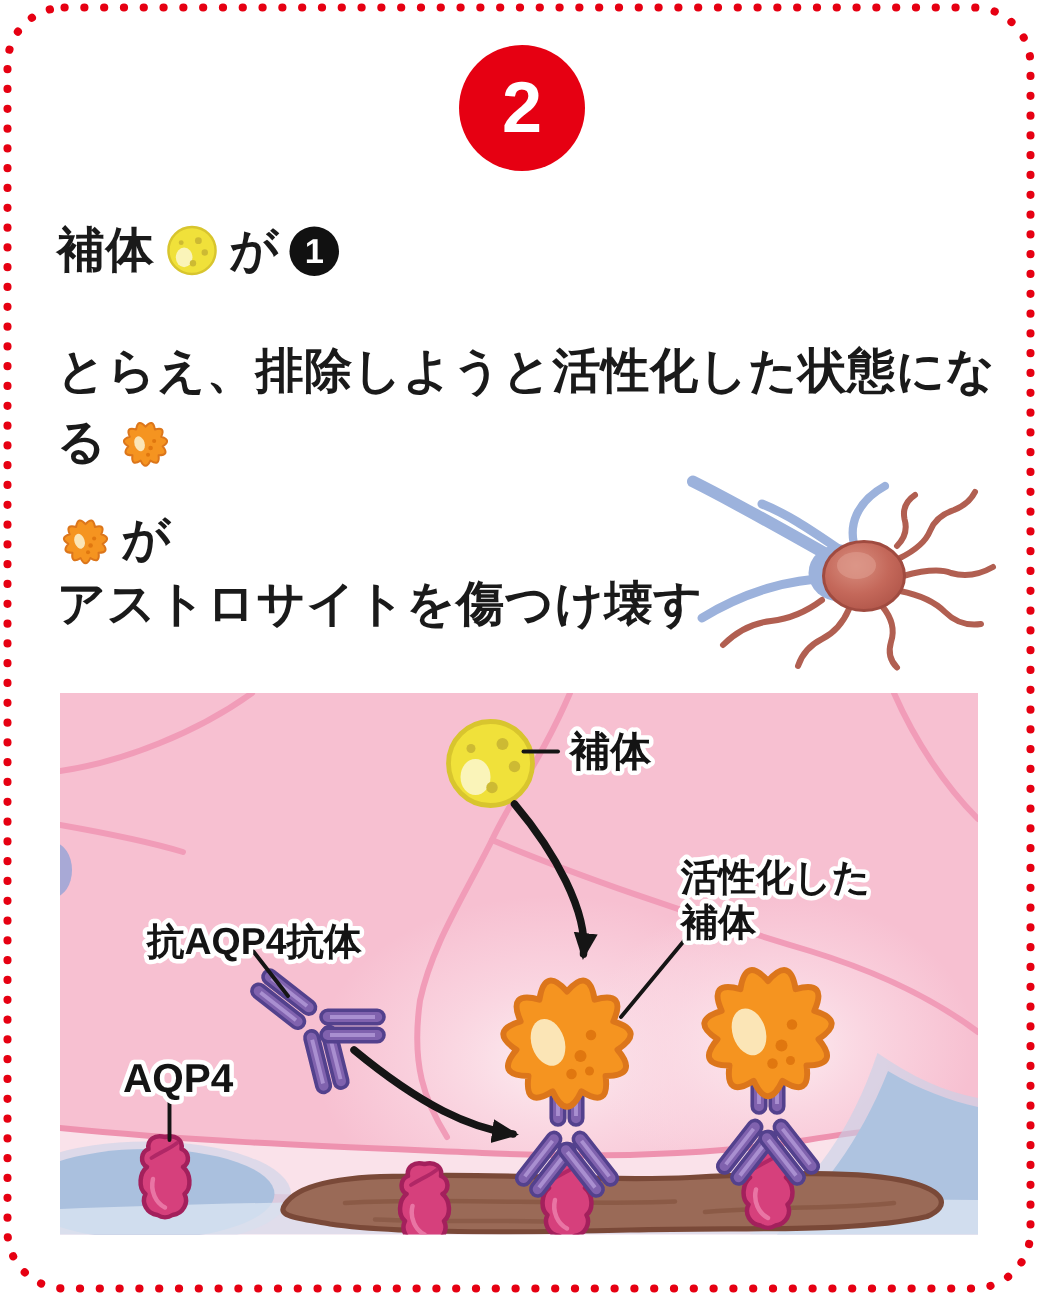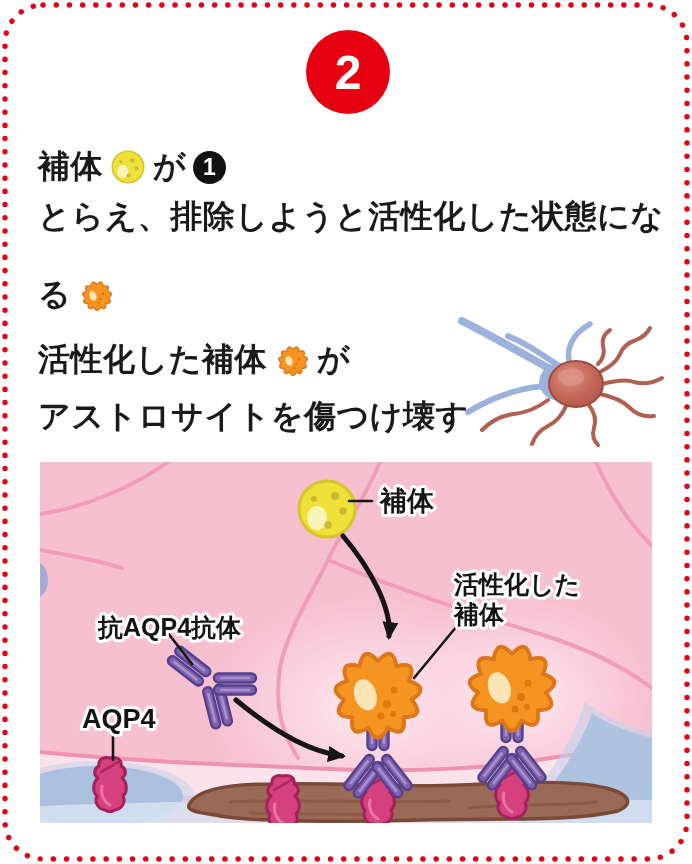--- a/index.html
+++ b/index.html
@@ -4,21 +4,21 @@
 <style>
   html,body{margin:0;padding:0;background:#fff;}
   .card{position:relative;width:692px;height:864px;background:#ffffff;overflow:hidden;
         font-family:"Liberation Sans","DejaVu Sans",sans-serif;}
   .dotted-border{position:absolute;left:0;top:0;pointer-events:none;}
   .step-badge{position:absolute;left:306px;top:30px;width:84px;height:84px;border-radius:50%;
         background:#E60012;color:#fff;display:flex;align-items:center;justify-content:center;
         font-size:48px;font-weight:800;}
   .desc-line{position:absolute;left:38px;height:42px;display:flex;align-items:center;gap:7px;
         font-size:32px;font-weight:800;color:#1a1a1a;letter-spacing:0.5px;white-space:nowrap;}
-  .l1{top:146px;} .l2{top:196px;font-family:Liberation Serif, serif;} .l3{top:274px;} .l4{top:339px;} .l5{top:396px;}
+  .l1{top:146px;} .l2{top:227px;font-family:Liberation Serif, serif;} .l3{top:274px;} .l4{top:339px;} .l5{top:382px;}
   .inline-icon{display:inline-block;width:36px;height:36px;flex:0 0 auto;}
   .inline-icon svg{display:block;}
   .step-ref{display:inline-flex;width:33px;height:33px;border-radius:50%;background:#111;
         color:#fff;font-size:23px;font-weight:800;align-items:center;justify-content:center;flex:0 0 auto;}
   .astrocyte{position:absolute;left:448px;top:314px;}
   .diagram{position:absolute;left:40px;top:462px;}
   .dlabel{font-size:25px;font-weight:800;fill:#141414;stroke:#ffffff;stroke-width:6px;
         paint-order:stroke;stroke-linejoin:round;}
   .dlabel-big{font-size:27px;}
   .pointer{stroke:#151515;stroke-width:2.6;fill:none;stroke-linecap:round;}
@@ -69,21 +69,20 @@
         <path d="M0,-34 Q14.9,-50.9 18.4,-28.6 Q40.1,-34.7 30.9,-14.1 Q52.5,-7.5 33.7,4.8 Q48.2,22 25.7,22.3 Q28.7,44.6 9.6,32.6 Q0,53 -9.6,32.6 Q-28.7,44.6 -25.7,22.3 Q-48.2,22 -33.7,4.8 Q-52.5,-7.5 -30.9,-14.1 Q-40.1,-34.7 -18.4,-28.6 Q-14.9,-50.9 0,-34 Z" fill="#F59420" stroke="#DC761B" stroke-width="4" stroke-linejoin="round"></path>
         <ellipse cx="-11" cy="-4" rx="10" ry="15" fill="#FBE9BF" opacity="0.95" transform="rotate(-18)"></ellipse>
         <circle cx="10" cy="8" r="4.5" fill="#E0770F"></circle>
         <circle cx="17" cy="-6" r="4" fill="#E0770F"></circle>
         <circle cx="5" cy="21" r="4" fill="#E0770F"></circle>
       </svg>
     </span>
   </div>
 
   <div class="desc-line l4">
-    <span>活性化した補体</span>
     <span class="inline-icon">
       <svg width="38" height="38" viewBox="-56 -56 112 112">
         <path d="M0,-34 Q14.9,-50.9 18.4,-28.6 Q40.1,-34.7 30.9,-14.1 Q52.5,-7.5 33.7,4.8 Q48.2,22 25.7,22.3 Q28.7,44.6 9.6,32.6 Q0,53 -9.6,32.6 Q-28.7,44.6 -25.7,22.3 Q-48.2,22 -33.7,4.8 Q-52.5,-7.5 -30.9,-14.1 Q-40.1,-34.7 -18.4,-28.6 Q-14.9,-50.9 0,-34 Z" fill="#F59420" stroke="#DC761B" stroke-width="4" stroke-linejoin="round"></path>
         <ellipse cx="-11" cy="-4" rx="10" ry="15" fill="#FBE9BF" opacity="0.95" transform="rotate(-18)"></ellipse>
         <circle cx="10" cy="8" r="4.5" fill="#E0770F"></circle>
         <circle cx="17" cy="-6" r="4" fill="#E0770F"></circle>
         <circle cx="5" cy="21" r="4" fill="#E0770F"></circle>
       </svg>
     </span>
     <span>が</span>

